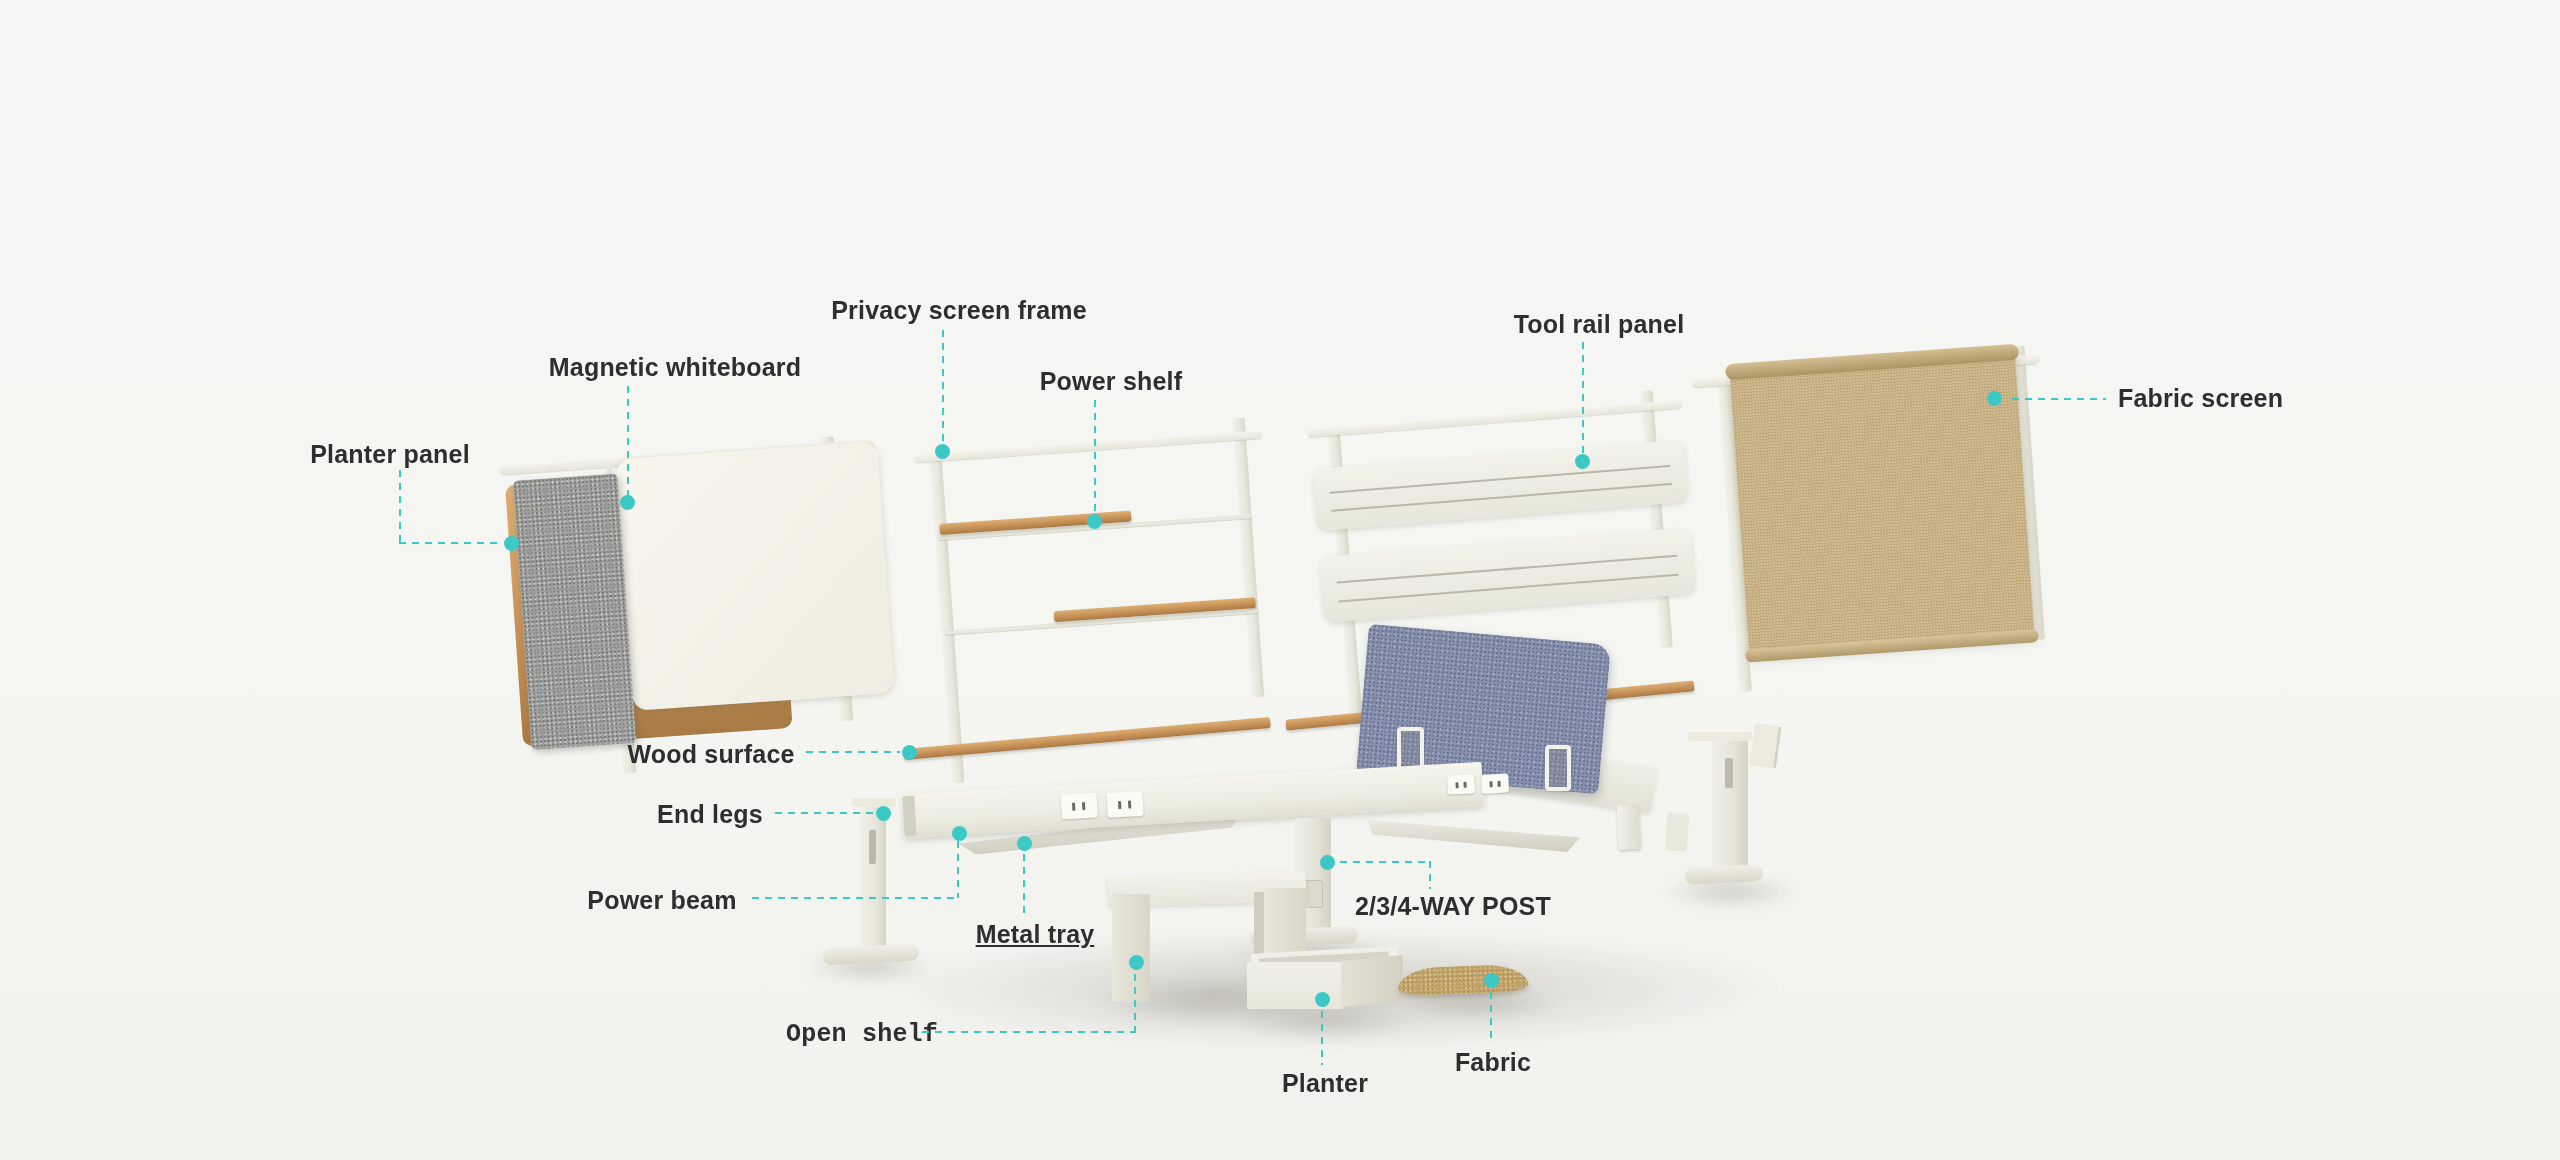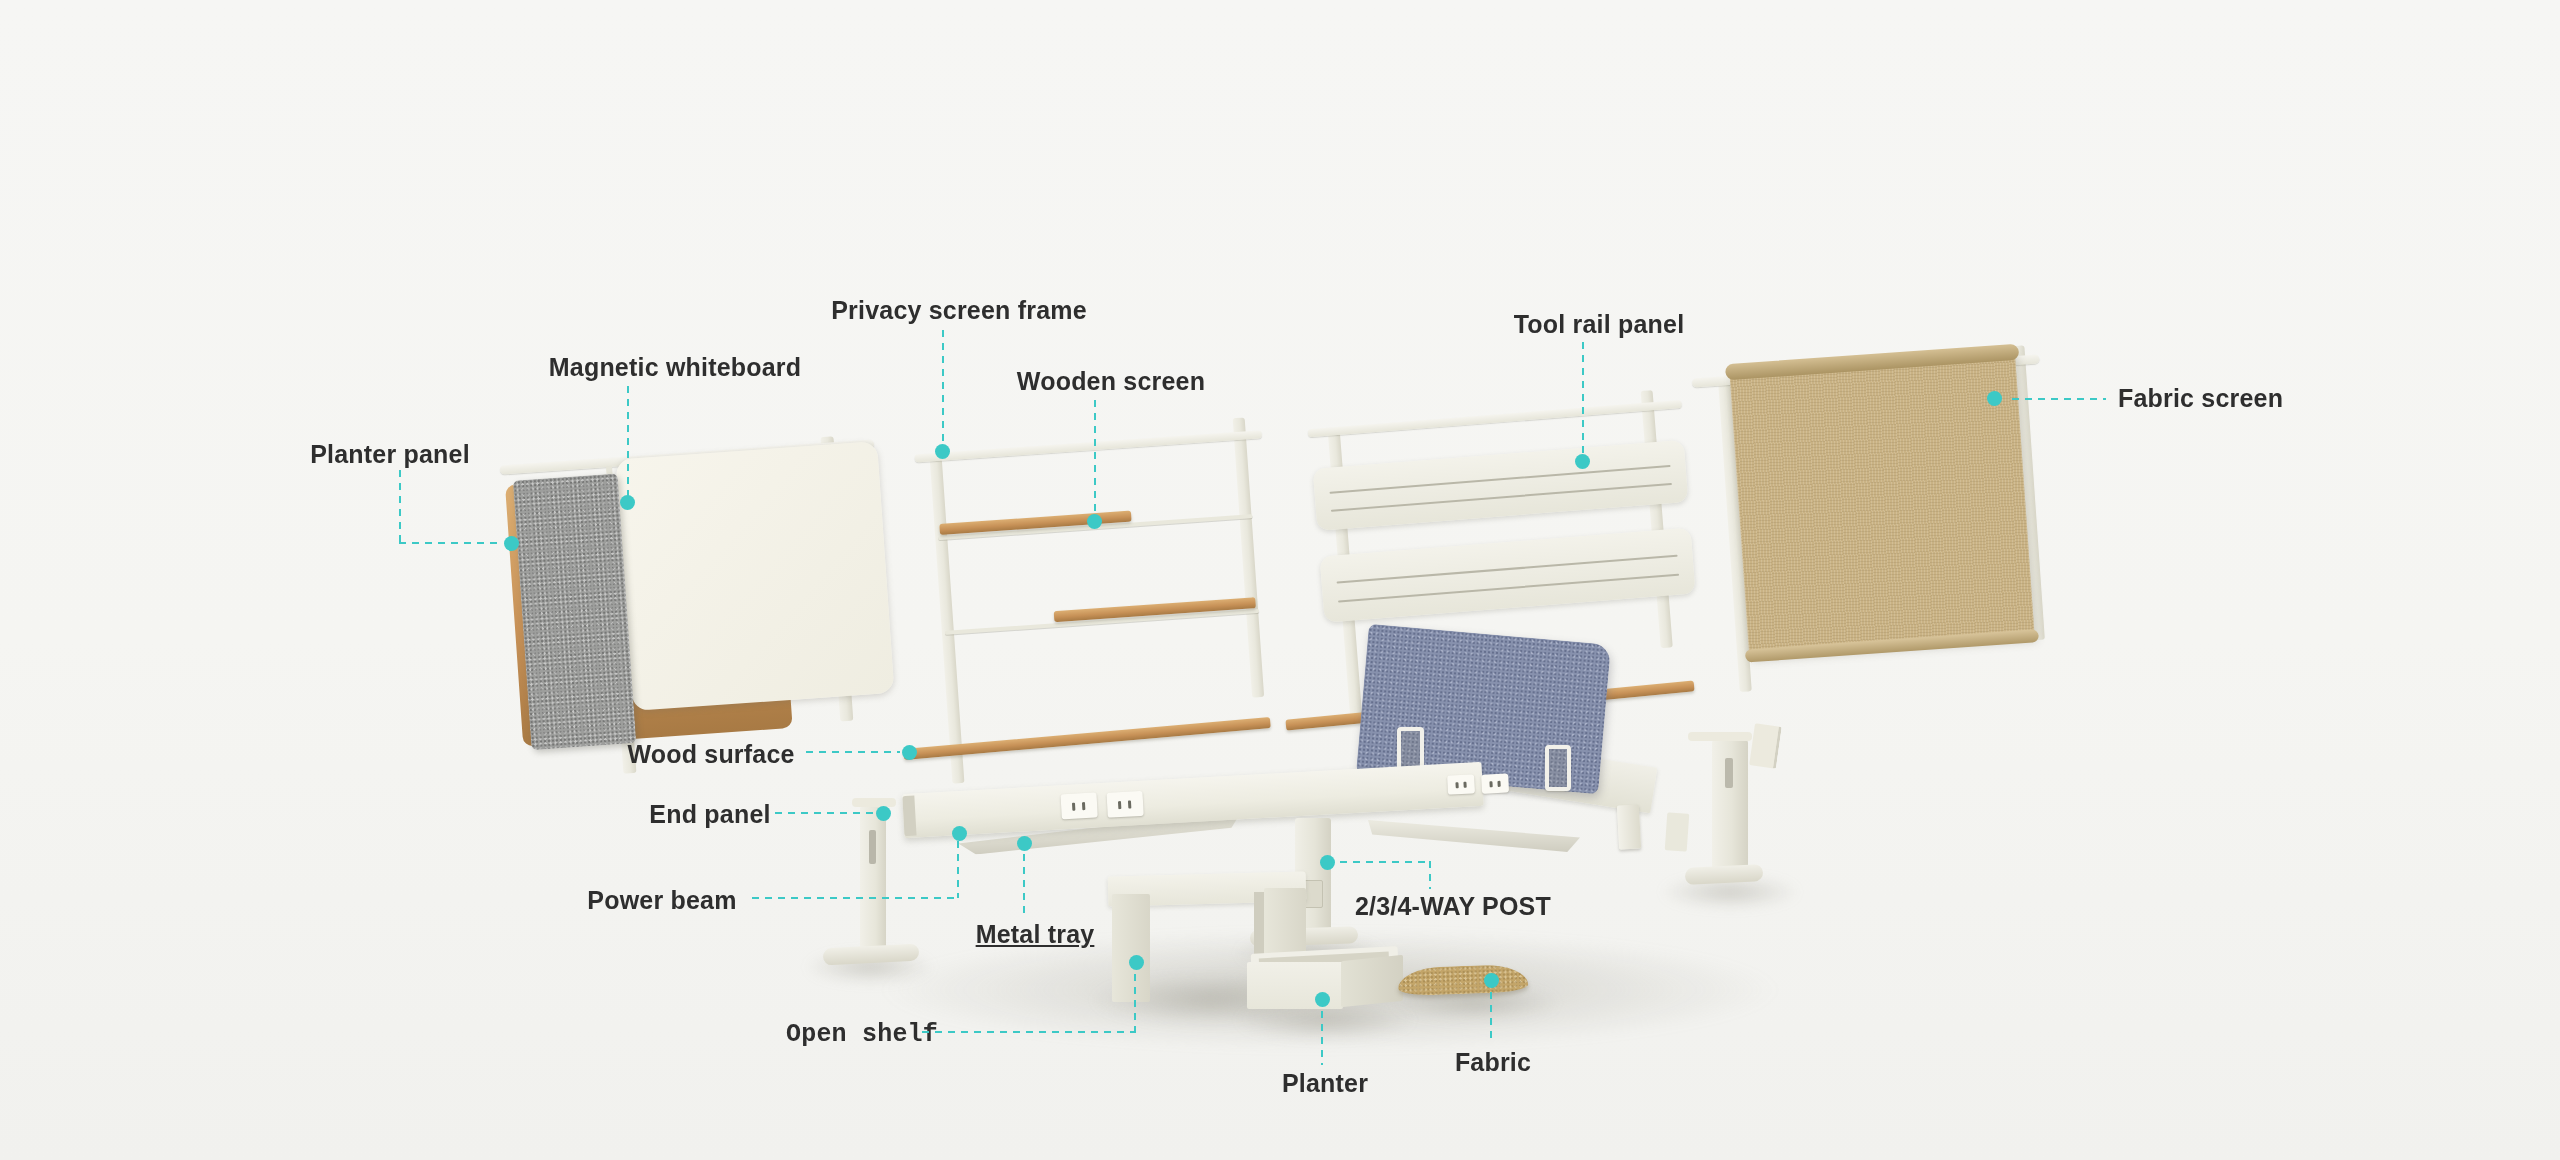--- a/index.html
+++ b/index.html
@@ -187,37 +187,37 @@
   <div class="dot" style="left:504px;top:536px;"></div>
 
   <div class="lbl" style="left:643px;top:353px;transform:translateX(-50%);margin-left:32px;">Magnetic whiteboard</div>
   <div class="vline" style="left:627px;top:386px;height:110px;"></div>
   <div class="dot" style="left:620px;top:495px;"></div>
 
   <div class="lbl" style="left:959px;top:296px;transform:translateX(-50%);">Privacy screen frame</div>
   <div class="vline" style="left:942px;top:330px;height:115px;"></div>
   <div class="dot" style="left:935px;top:444px;"></div>
 
-  <div class="lbl" style="left:1111px;top:367px;transform:translateX(-50%);">Wooden screen</div>
+  <div class="lbl" style="left:1111px;top:367px;transform:translateX(-50%);">Power shelf</div>
   <div class="vline" style="left:1094px;top:400px;height:113px;"></div>
   <div class="dot" style="left:1087px;top:514px;"></div>
 
   <div class="lbl" style="left:1599px;top:310px;transform:translateX(-50%);">Tool rail panel</div>
   <div class="vline" style="left:1582px;top:342px;height:112px;"></div>
   <div class="dot" style="left:1575px;top:454px;"></div>
 
   <div class="lbl" style="left:2118px;top:384px;">Fabric screen</div>
   <div class="hline" style="left:2012px;top:398px;width:94px;"></div>
   <div class="dot" style="left:1987px;top:391px;"></div>
 
   <div class="lbl" style="left:711px;top:740px;transform:translateX(-50%);">Wood surface</div>
   <div class="hline" style="left:806px;top:751px;width:94px;"></div>
   <div class="dot" style="left:902px;top:745px;"></div>
 
-  <div class="lbl" style="left:710px;top:800px;transform:translateX(-50%);">End panel</div>
+  <div class="lbl" style="left:710px;top:800px;transform:translateX(-50%);">End legs</div>
   <div class="hline" style="left:775px;top:812px;width:99px;"></div>
   <div class="dot" style="left:876px;top:806px;"></div>
 
   <div class="lbl" style="left:662px;top:886px;transform:translateX(-50%);">Power beam</div>
   <div class="hline" style="left:752px;top:897px;width:207px;"></div>
   <div class="vline" style="left:957px;top:841px;height:57px;"></div>
   <div class="dot" style="left:952px;top:826px;"></div>
 
   <div class="lbl" style="left:1035px;top:920px;transform:translateX(-50%);text-decoration:underline;">Metal tray</div>
   <div class="vline" style="left:1023px;top:854px;height:62px;"></div>

